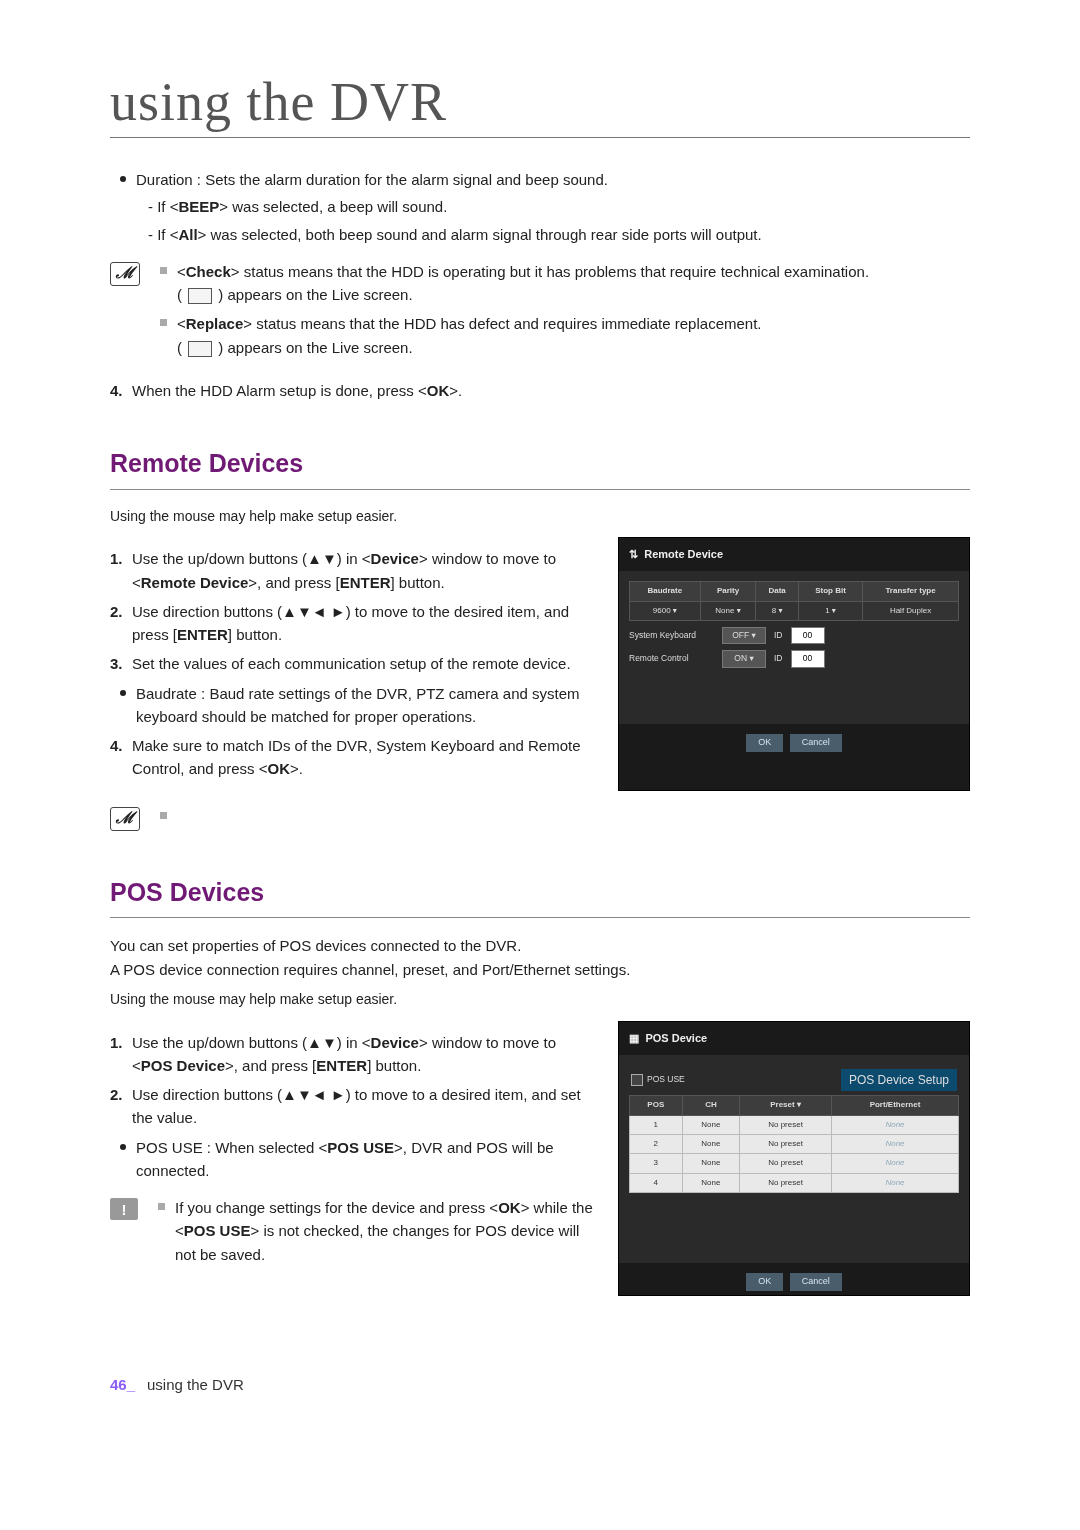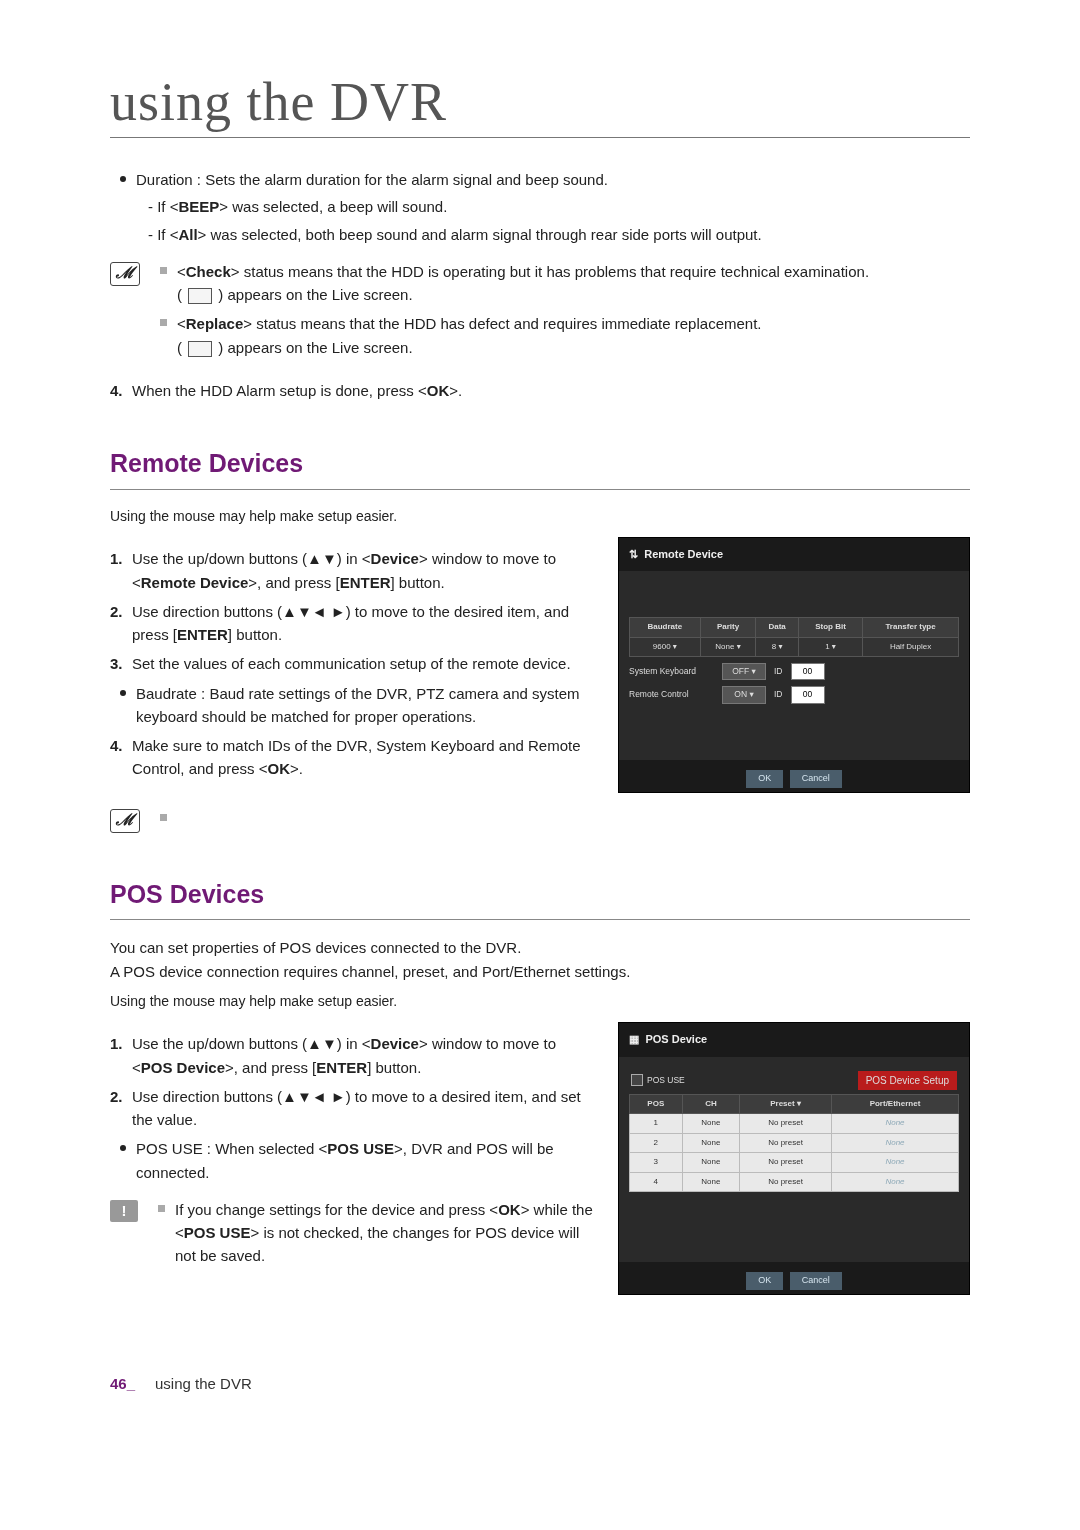--- a/index.html
+++ b/index.html
@@ -75,42 +75,42 @@
   .screenshot {
     width: 350px; background:#1a1a1a; color:#ddd;
     font-size:9px; border:1px solid #000;
     flex-shrink:0;
   }
   .shot-header {
     padding:8px 10px; font-size:11px; font-weight:bold; color:#eee;
     display:flex; align-items:center; gap:6px;
   }
   .shot-body { background:#2a2a2a; padding:10px; }
-  .shot-table { width:100%; border-collapse:collapse; font-size:8px;margin-top:36px;}
+  .shot-table { width:100%; border-collapse:collapse; font-size:8px;}
   .shot-table th, .shot-table td {
     border:1px solid #555; padding:3px 4px; text-align:center; background:#333;
   }
   .shot-table th { background:#3d3d3d; }
   .field-row { display:flex; align-items:center; gap:8px; margin:6px 0; font-size:8.5px;}
   .field-label { width:85px; }
   .dd { background:#555; padding:1px 6px; border:1px solid #777; min-width:30px; display:inline-block; text-align:center;}
   .spin { background:#fff; color:#000; padding:1px 6px; border:1px solid #777; min-width:20px; display:inline-block; text-align:center;}
   .btn-row { text-align:center; padding:10px 0 4px 0;}
   .gbtn { background:#4a5d6b; color:#d5e4ee; padding:2px 12px; font-size:9px; display:inline-block; margin:0 2px;}
   .pos-head-row { display:flex; justify-content:space-between; align-items:center; padding:4px 2px; font-size:8.5px;}
-  .pos-setup-btn { background:#b91c1c; padding:2px 8px; font-size:10px;}
+  .pos-setup-btn { background:#0c4a6e; padding:2px 8px; font-size:12px;}
   .pos-tbl { width:100%; border-collapse:collapse; font-size:8px;}
   .pos-tbl th { background:#3d3d3d; border:1px solid #555; padding:3px;}
   .pos-tbl td { background:#e9e9e9; color:#333; border:1px solid #bbb; padding:3px; text-align:center;}
   .pos-tbl td.dim { color:#8faab8; font-style:italic; }
   .pos-fill { background:#2a2a2a; height:70px;}
   .footer {
     margin-top: 80px; font-size:15px; color:#333;
   }
-  .footer .pn { font-weight:bold; color:#701a75; margin-right:20px;}
+  .footer .pn { font-weight:bold; color:#8b5cf6; margin-right:12px;}
   .cb { display:inline-block; width:10px; height:10px; border:1px solid #aaa; background:#444; margin-right:4px; vertical-align:middle;}
 </style>
 </head>
 <body>
 
 <div class="page">
 
   <div class="main-title">using the DVR</div>
 
   <div class="body-text">

